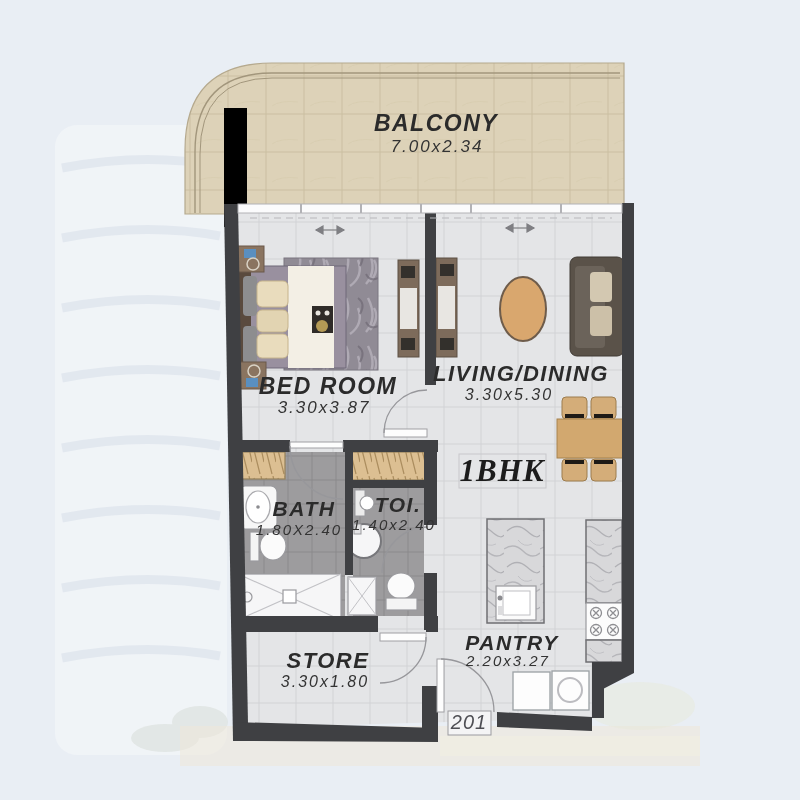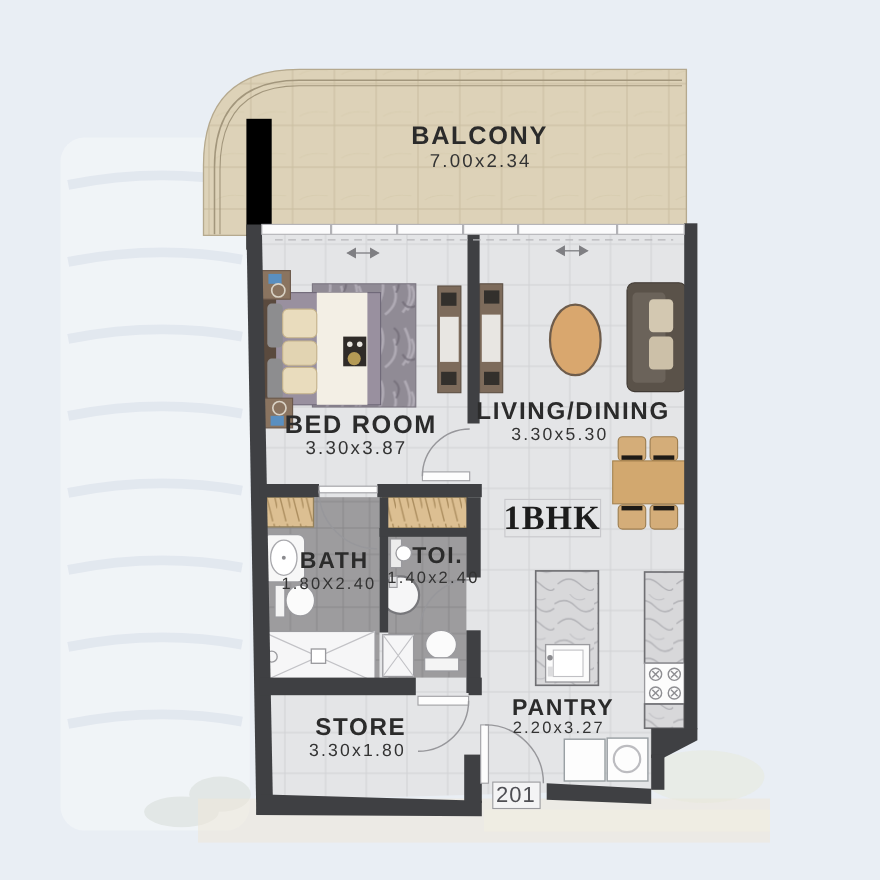--- a/index.html
+++ b/index.html
@@ -1,16 +1,16 @@
 <!DOCTYPE html>
 <html><head>
 <meta charset="utf-8">
 <style>
   html,body{margin:0;padding:0;background:#e9eef4;}
-  .stage{width:732px;height:800px;position:relative;overflow:hidden;}
+  .stage{width:732px;height:800px;position:relative;overflow:hidden;font-style:italic;}
   svg{display:block;}
   .lbl{font-family:"Liberation Sans","DejaVu Sans",sans-serif;font-weight:700;fill:#2b2b2b;letter-spacing:1.5px;}
   .dim{font-family:"Liberation Sans","DejaVu Sans",sans-serif;font-weight:400;fill:#333;letter-spacing:2px;}
   .serif{font-family:"Liberation Serif","DejaVu Serif",serif;font-weight:700;fill:#1c1c1c;letter-spacing:1px;}
   .unitnum{font-family:"Liberation Sans","DejaVu Sans",sans-serif;fill:#4f4f54;letter-spacing:1px;}
   text{user-select:none;}
 </style>
 </head>
 <body>
 

